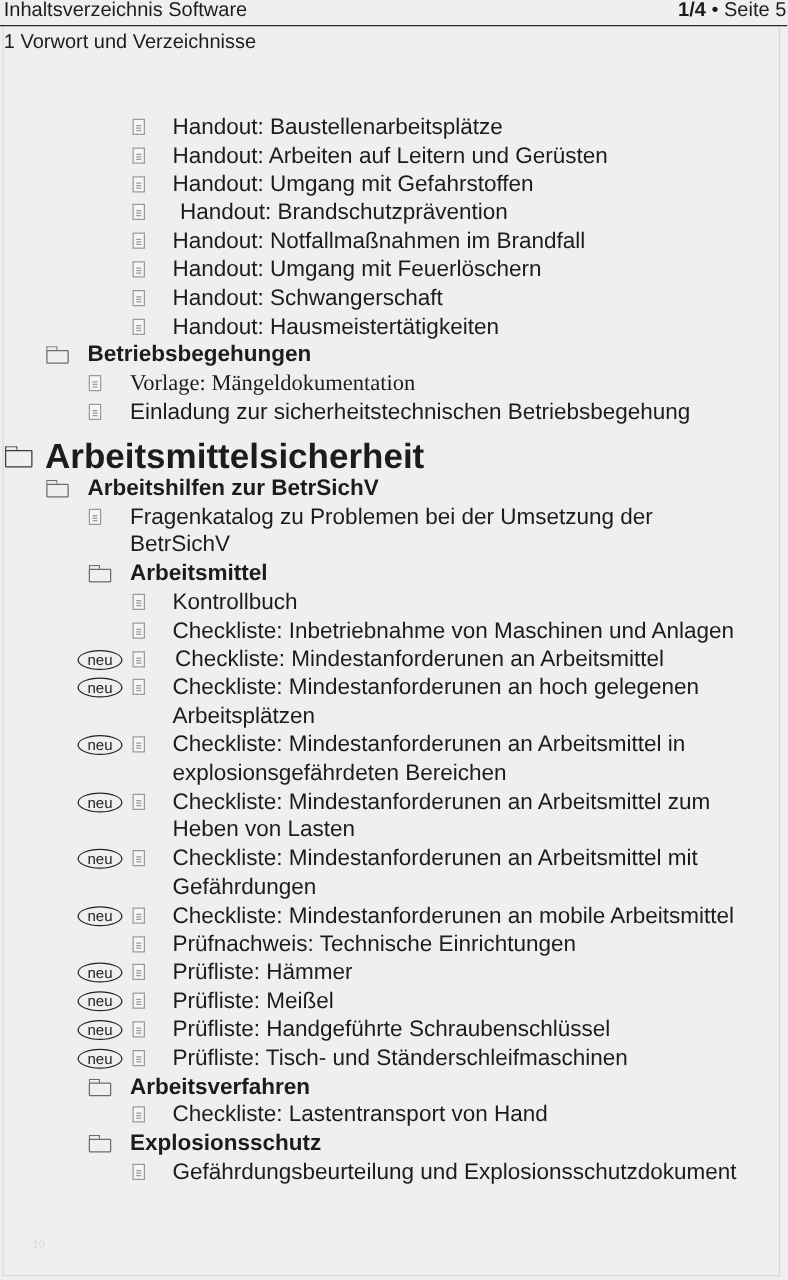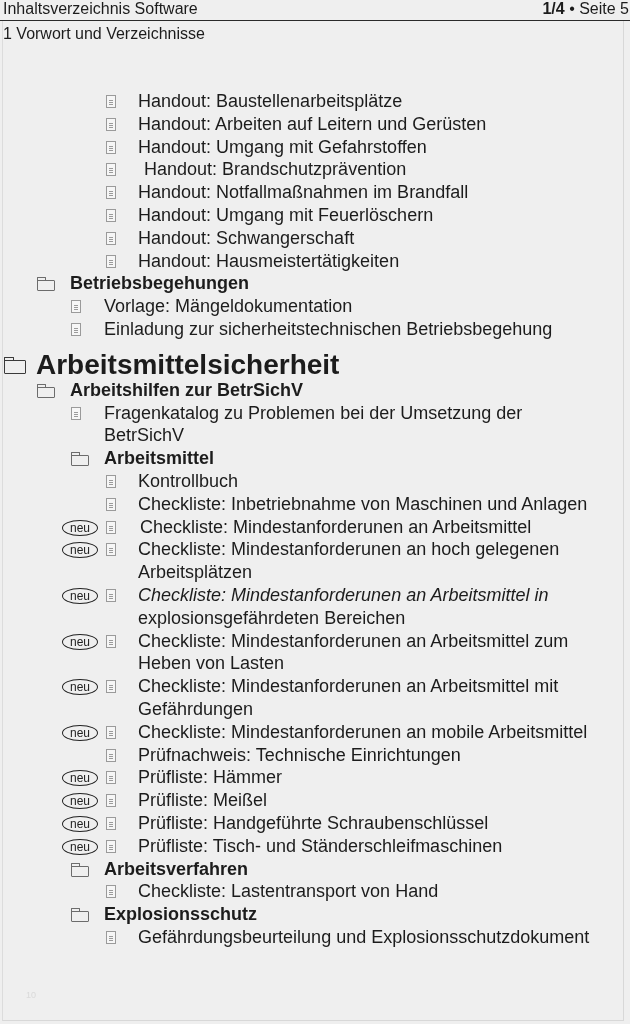--- a/index.html
+++ b/index.html
@@ -101,21 +101,21 @@
     <div class="row" style="top: 159.6px;">
       <span class="icon-doc" style="top: 5px; left: 106px;"></span>
       <span class="text" style="left: 138px; top: 0px; text-align: right;">Handout: Hausmeistertätigkeiten</span>
     </div>
     <div class="row bold" style="top: 182.4px;">
       <span class="icon-folder" style="top: 8px; left: 37px;"></span>
       <span class="text" style="left: 70px; top: 0px;">Betriebsbegehungen</span>
     </div>
     <div class="row" style="top: 205.2px;">
       <span class="icon-doc" style="top: 5px; left: 71px;"></span>
-      <span class="text" style="left: 104px; top: 0px;">Vorlage: Mängeldokumentation</span>
+      <span class="text" style="left: 104px; top: 0px; font-family: Liberation Serif, serif;">Vorlage: Mängeldokumentation</span>
     </div>
     <div class="row" style="top: 228px;">
       <span class="icon-doc" style="top: 5px; left: 71px;"></span>
       <span class="text" style="left: 104px; top: 0px;">Einladung zur sicherheitstechnischen Betriebsbegehung</span>
     </div>
     <div class="row big" style="top: 260.8px;">
       <span class="icon-folder" style="top: 9px; left: 4px;"></span>
       <span class="text" style="left: 36px; top: 0px;">Arbeitsmittelsicherheit</span>
     </div>
     <div class="row bold" style="top: 288.8px;">
@@ -146,21 +146,21 @@
     </div>
     <div class="row" style="top: 448.4px;">
       <span class="badge-new" style="left: 62px; top: 4px;">neu</span>
       <span class="icon-doc" style="top: 5px; left: 106px;"></span>
       <span class="text" style="left: 138px; top: 0px;">Checkliste: Mindestanforderunen an hoch gelegenen</span>
       <span class="text" style="left: 138px; top: 22.8px;">Arbeitsplätzen</span>
     </div>
     <div class="row" style="top: 494px;">
       <span class="badge-new" style="left: 62px; top: 4px;">neu</span>
       <span class="icon-doc" style="top: 5px; left: 106px;"></span>
-      <span class="text" style="left: 138px; top: 0px; font-style: italic;">Checkliste: Mindestanforderunen an Arbeitsmittel in</span>
+      <span class="text" style="left: 138px; top: 0px;">Checkliste: Mindestanforderunen an Arbeitsmittel in</span>
       <span class="text" style="left: 138px; top: 22.8px;">explosionsgefährdeten Bereichen</span>
     </div>
     <div class="row" style="top: 539.6px;">
       <span class="badge-new" style="left: 62px; top: 4px;">neu</span>
       <span class="icon-doc" style="top: 5px; left: 106px;"></span>
       <span class="text" style="left: 138px; top: 0px;">Checkliste: Mindestanforderunen an Arbeitsmittel zum</span>
       <span class="text" style="left: 138px; top: 22.8px;">Heben von Lasten</span>
     </div>
     <div class="row" style="top: 585.2px;">
       <span class="badge-new" style="left: 62px; top: 4px;">neu</span>

